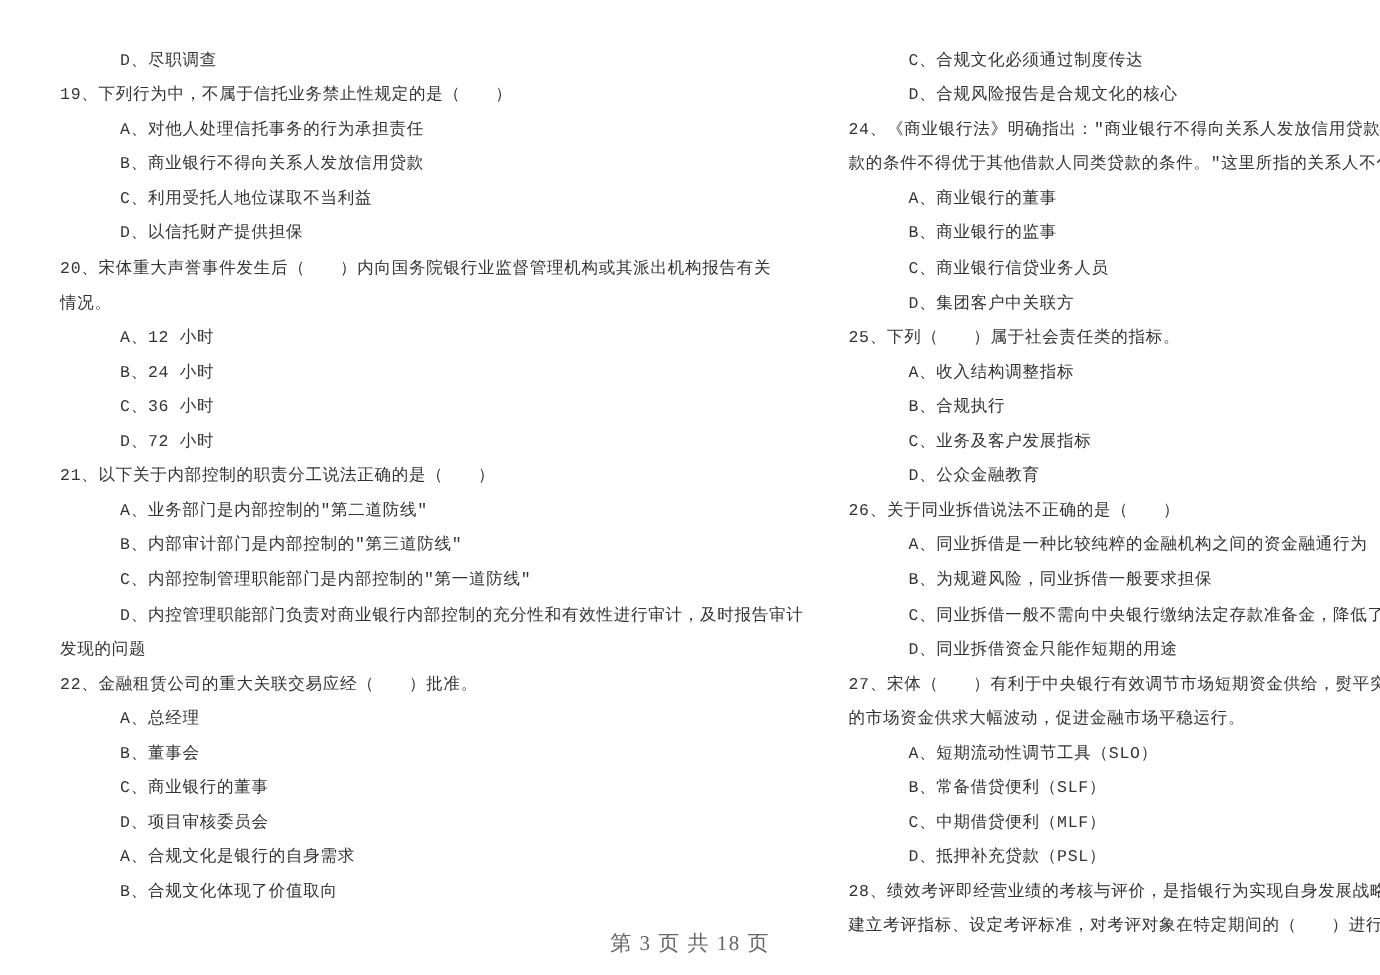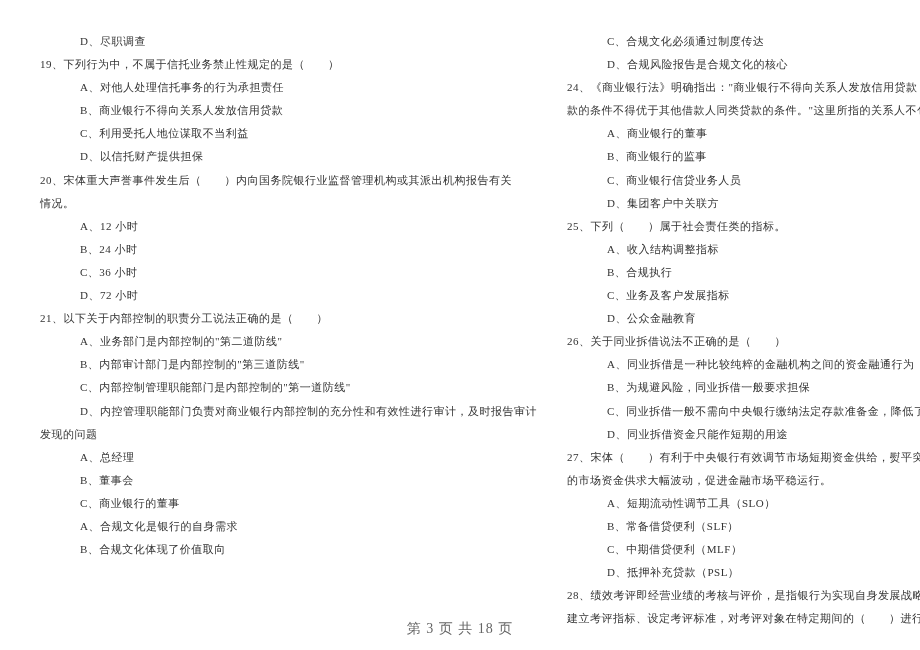--- a/index.html
+++ b/index.html
@@ -11,20 +11,21 @@
       font-size: 11px;
       color: #333333;
       position: relative;
       overflow: hidden;
     }
     .page {
       display: flex;
       padding: 30px 52px 30px 40px;
       gap: 30px;
       height: 610px;
+      font-family: Liberation Mono, monospace;
     }
     .column {
       flex: 1;
       display: flex;
       flex-direction: column;
     }
     .line {
       line-height: 2.1;
       white-space: nowrap;
       letter-spacing: 0.5px;
@@ -58,23 +59,25 @@
       <div class="line indent-1">A、12 小时</div>
       <div class="line indent-1">B、24 小时</div>
       <div class="line indent-1">C、36 小时</div>
       <div class="line indent-1">D、72 小时</div>
       <div class="line indent-0">21、以下关于内部控制的职责分工说法正确的是（　　）</div>
       <div class="line indent-1">A、业务部门是内部控制的"第二道防线"</div>
       <div class="line indent-1">B、内部审计部门是内部控制的"第三道防线"</div>
       <div class="line indent-1">C、内部控制管理职能部门是内部控制的"第一道防线"</div>
       <div class="line indent-1">D、内控管理职能部门负责对商业银行内部控制的充分性和有效性进行审计，及时报告审计</div>
       <div class="line indent-0">发现的问题</div>
+      <div class="line indent-0">22、金融租赁公司的重大关联交易应经（　　）批准。</div>
       <div class="line indent-1">A、总经理</div>
       <div class="line indent-1">B、董事会</div>
       <div class="line indent-1">C、商业银行的董事</div>
+      <div class="line indent-1">D、项目审核委员会</div>
       <div class="line indent-1">A、合规文化是银行的自身需求</div>
       <div class="line indent-1">B、合规文化体现了价值取向</div>
     </div>
   <div class="column" id="right-col">
       <div class="line indent-1">C、合规文化必须通过制度传达</div>
       <div class="line indent-1">D、合规风险报告是合规文化的核心</div>
       <div class="line indent-0">24、《商业银行法》明确指出："商业银行不得向关系人发放信用贷款；向关系人发放担保贷</div>
       <div class="line indent-0">款的条件不得优于其他借款人同类贷款的条件。"这里所指的关系人不包括（　　）</div>
       <div class="line indent-1">A、商业银行的董事</div>
       <div class="line indent-1">B、商业银行的监事</div>

